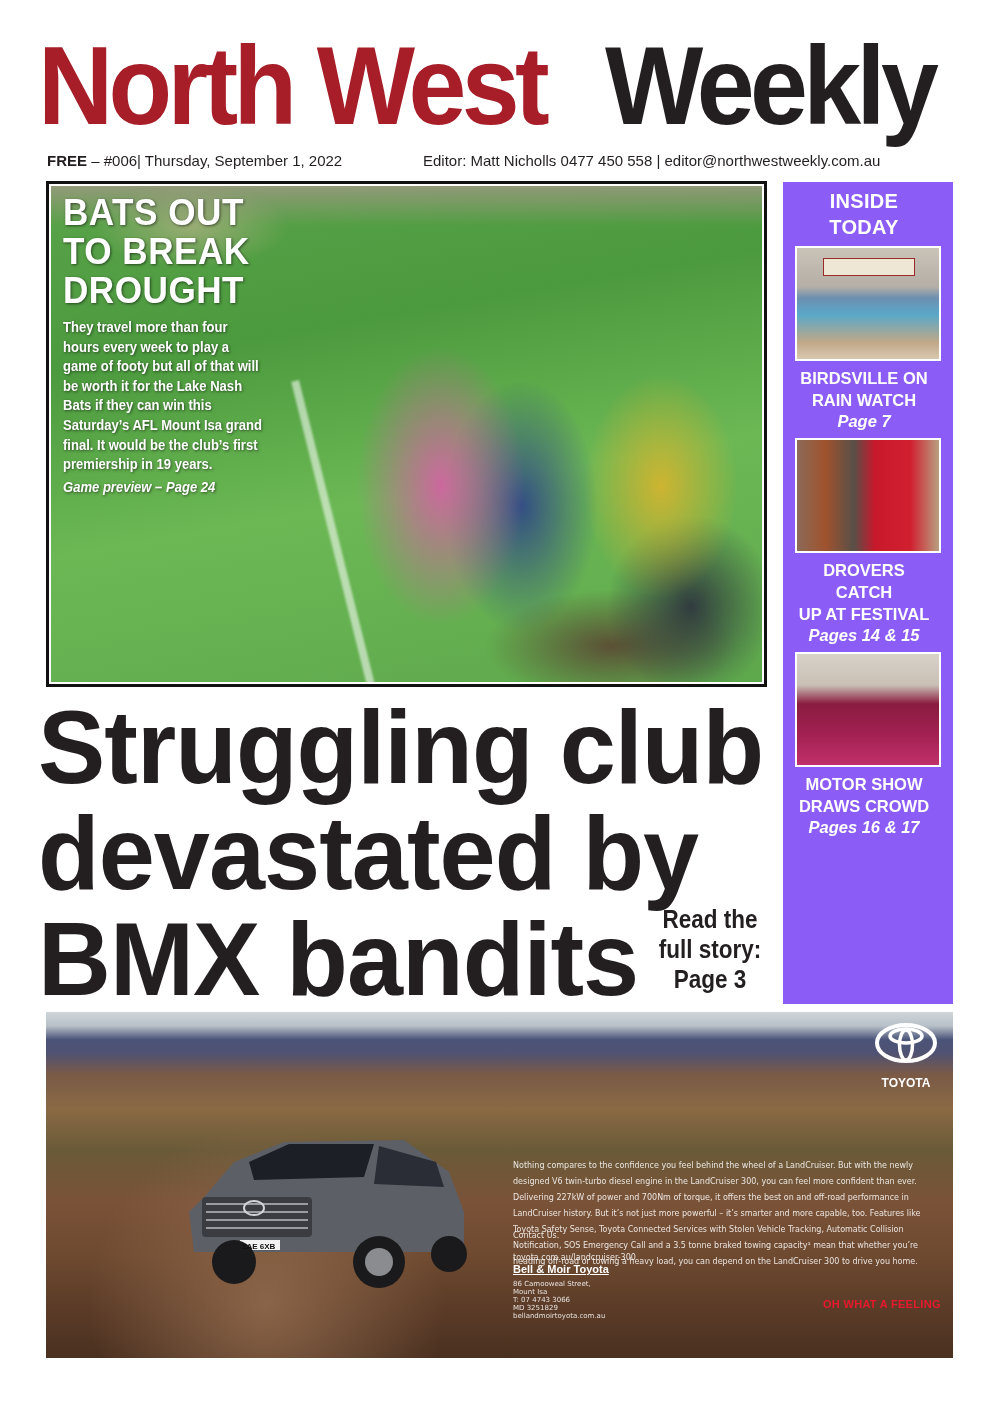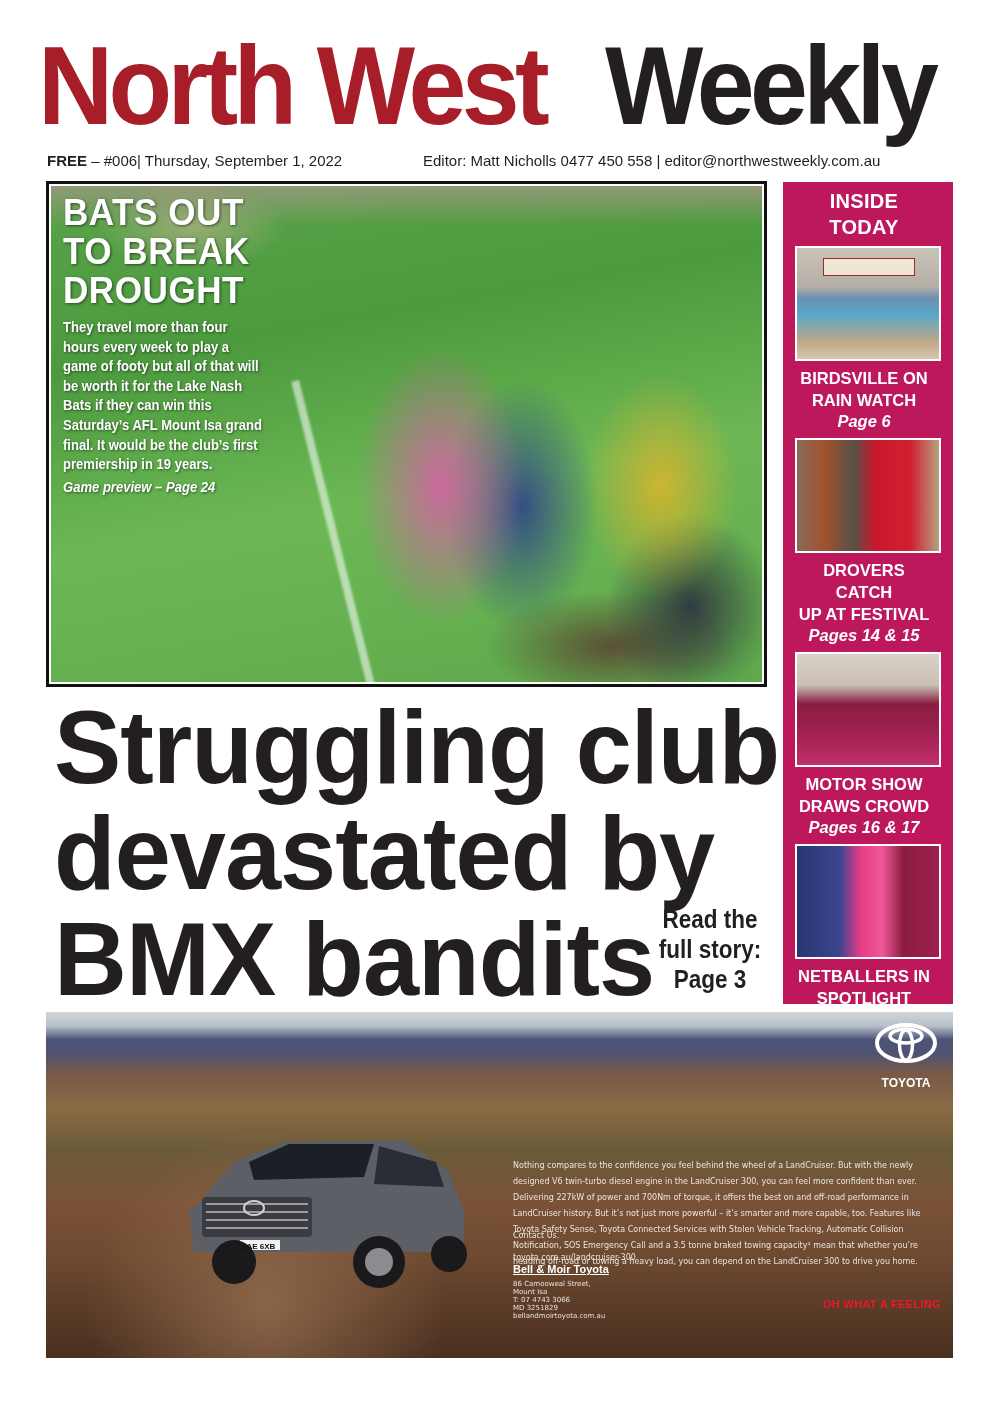--- a/index.html
+++ b/index.html
@@ -30,26 +30,26 @@
     }
     .photo-inner::before { content: ""; position: absolute; left: 0; top: 0; width: 100%; height: 40px; background: linear-gradient(180deg, rgba(170,150,140,0.7), transparent); }
     .photo-inner::after { content: ""; position: absolute; left: 280px; top: 190px; width: 8px; height: 330px; background: rgba(255,255,255,0.55); transform: rotate(-14deg); filter: blur(1px); }
 
     .lead-block { position: absolute; left: 63px; top: 193px; width: 210px; color: #fff; text-shadow: 1px 1px 3px rgba(0,0,0,0.55); z-index: 2; }
     .lead-title { font-family: "Liberation Sans", sans-serif; font-weight: 700; font-size: 37px; line-height: 39px; letter-spacing: 0.5px; transform: scaleX(0.95); transform-origin: left; }
     .lead-body { margin-top: 8px; font-weight: 700; font-size: 14.5px; line-height: 19.6px; transform: scaleX(0.9); transform-origin: left; width: 225px; }
     .lead-link { margin-top: 4px; font-weight: 700; font-style: italic; font-size: 14.5px; transform: scaleX(0.9); transform-origin: left; display: block; color: #fff; }
 
     
-    .headline { position: absolute; left: 38px; top: 694px; width: 730px; margin-left: 16px; }
+    .headline { position: absolute; left: 38px; top: 694px; width: 730px; }
     .headline .line { font-family: "Liberation Sans", sans-serif; font-weight: 700; font-size: 104px; line-height: 106px; letter-spacing: -1px; transform: scaleX(0.97); transform-origin: left; white-space: nowrap; color: #231f20; }
     .readmore { position: absolute; left: 648px; top: 904px; width: 124px; text-align: center; font-weight: 700; font-size: 25px; line-height: 30px; color: #231f20; transform: scaleX(0.9); transform-origin: center; }
 
     
-    .sidebar { position: absolute; left: 783px; top: 182px; width: 170px; height: 822px; background: #be185d; color: #fff; padding: 6px 20px 0 12px; text-align: center; }
+    .sidebar { position: absolute; left: 783px; top: 182px; width: 170px; height: 822px; background: #8b5cf6; color: #fff; padding: 6px 20px 0 12px; text-align: center; }
     .sidebar-title { font-weight: 700; font-size: 20px; line-height: 26px; letter-spacing: 0.3px; margin-bottom: 6px; }
     .teaser { margin-bottom: 6px; }
     .thumb { width: 146px; height: 115px; border: 2px solid #fff; margin: 0 auto 6px; position: relative; overflow: hidden; }
     .thumb-1 { background: linear-gradient(180deg, #c9c3b8 0%, #b4aea6 35%, #6c8fb0 45%, #5aa8c8 60%, #c0a888 85%, #d8c8b0 100%); }
     .thumb-2 { background: linear-gradient(90deg, #8b6a58 0%, #a0522d 20%, #585048 40%, #c8182b 55%, #d02030 80%, #b8a080 100%); }
     .thumb-3 { background: linear-gradient(180deg, #d8d2c8 0%, #c9c0b5 28%, #8a1c40 45%, #a02050 70%, #c0306a 100%); }
     .thumb-4 { background: linear-gradient(90deg, #2a3670 0%, #3b4590 30%, #e83c86 45%, #f05896 60%, #8a1c40 75%, #a02050 100%); }
     .thumb .sign { position: absolute; left: 26px; top: 10px; width: 92px; height: 18px; background: #efe7d6; border: 1px solid #9a2a2a; }
     .teaser-head { font-weight: 700; font-size: 16.5px; line-height: 22px; }
     .teaser-page { font-weight: 700; font-style: italic; font-size: 16.5px; line-height: 21px; }
@@ -119,49 +119,41 @@
   <div class="sidebar-title">INSIDE TODAY</div>
 
   <div class="teaser">
     <div class="thumb thumb-1">
         <div class="sign"></div>
       </div>
     <div class="teaser-head">
       <div>BIRDSVILLE ON</div>
       <div>RAIN WATCH</div>
     </div>
-    <div class="teaser-page">Page 6</div>
+    <div class="teaser-page">Page 7</div>
   </div>
 
   <div class="teaser">
     <div class="thumb thumb-2"></div>
     <div class="teaser-head">
       <div>DROVERS CATCH</div>
       <div>UP AT FESTIVAL</div>
     </div>
     <div class="teaser-page">Pages 14 &amp; 15</div>
   </div>
 
   <div class="teaser">
     <div class="thumb thumb-3"></div>
     <div class="teaser-head">
       <div>MOTOR SHOW</div>
       <div>DRAWS CROWD</div>
     </div>
     <div class="teaser-page">Pages 16 &amp; 17</div>
   </div>
 
-  <div class="teaser">
-    <div class="thumb thumb-4"></div>
-    <div class="teaser-head">
-      <div>NETBALLERS IN</div>
-      <div>SPOTLIGHT</div>
-    </div>
-    <div class="teaser-page">Page 26</div>
-  </div>
 </div>
 
 <div class="ad">
   <div class="road"></div>
   <svg class="car" viewBox="0 0 300 200">
     <path d="M30 95 L60 60 L110 40 L230 38 L275 70 L290 110 L290 150 L20 150 L15 110 Z" fill="#5d5f66"></path>
     <path d="M75 60 L115 42 L200 42 L190 75 L80 78 Z" fill="#1d1f26"></path>
     <path d="M205 44 L262 60 L270 85 L200 82 Z" fill="#2a2d35"></path>
     <rect x="28" y="95" width="110" height="40" rx="4" fill="#3a3c42"></rect>
     <line x1="32" y1="102" x2="134" y2="102" stroke="#9a9ca2" stroke-width="2"></line>

